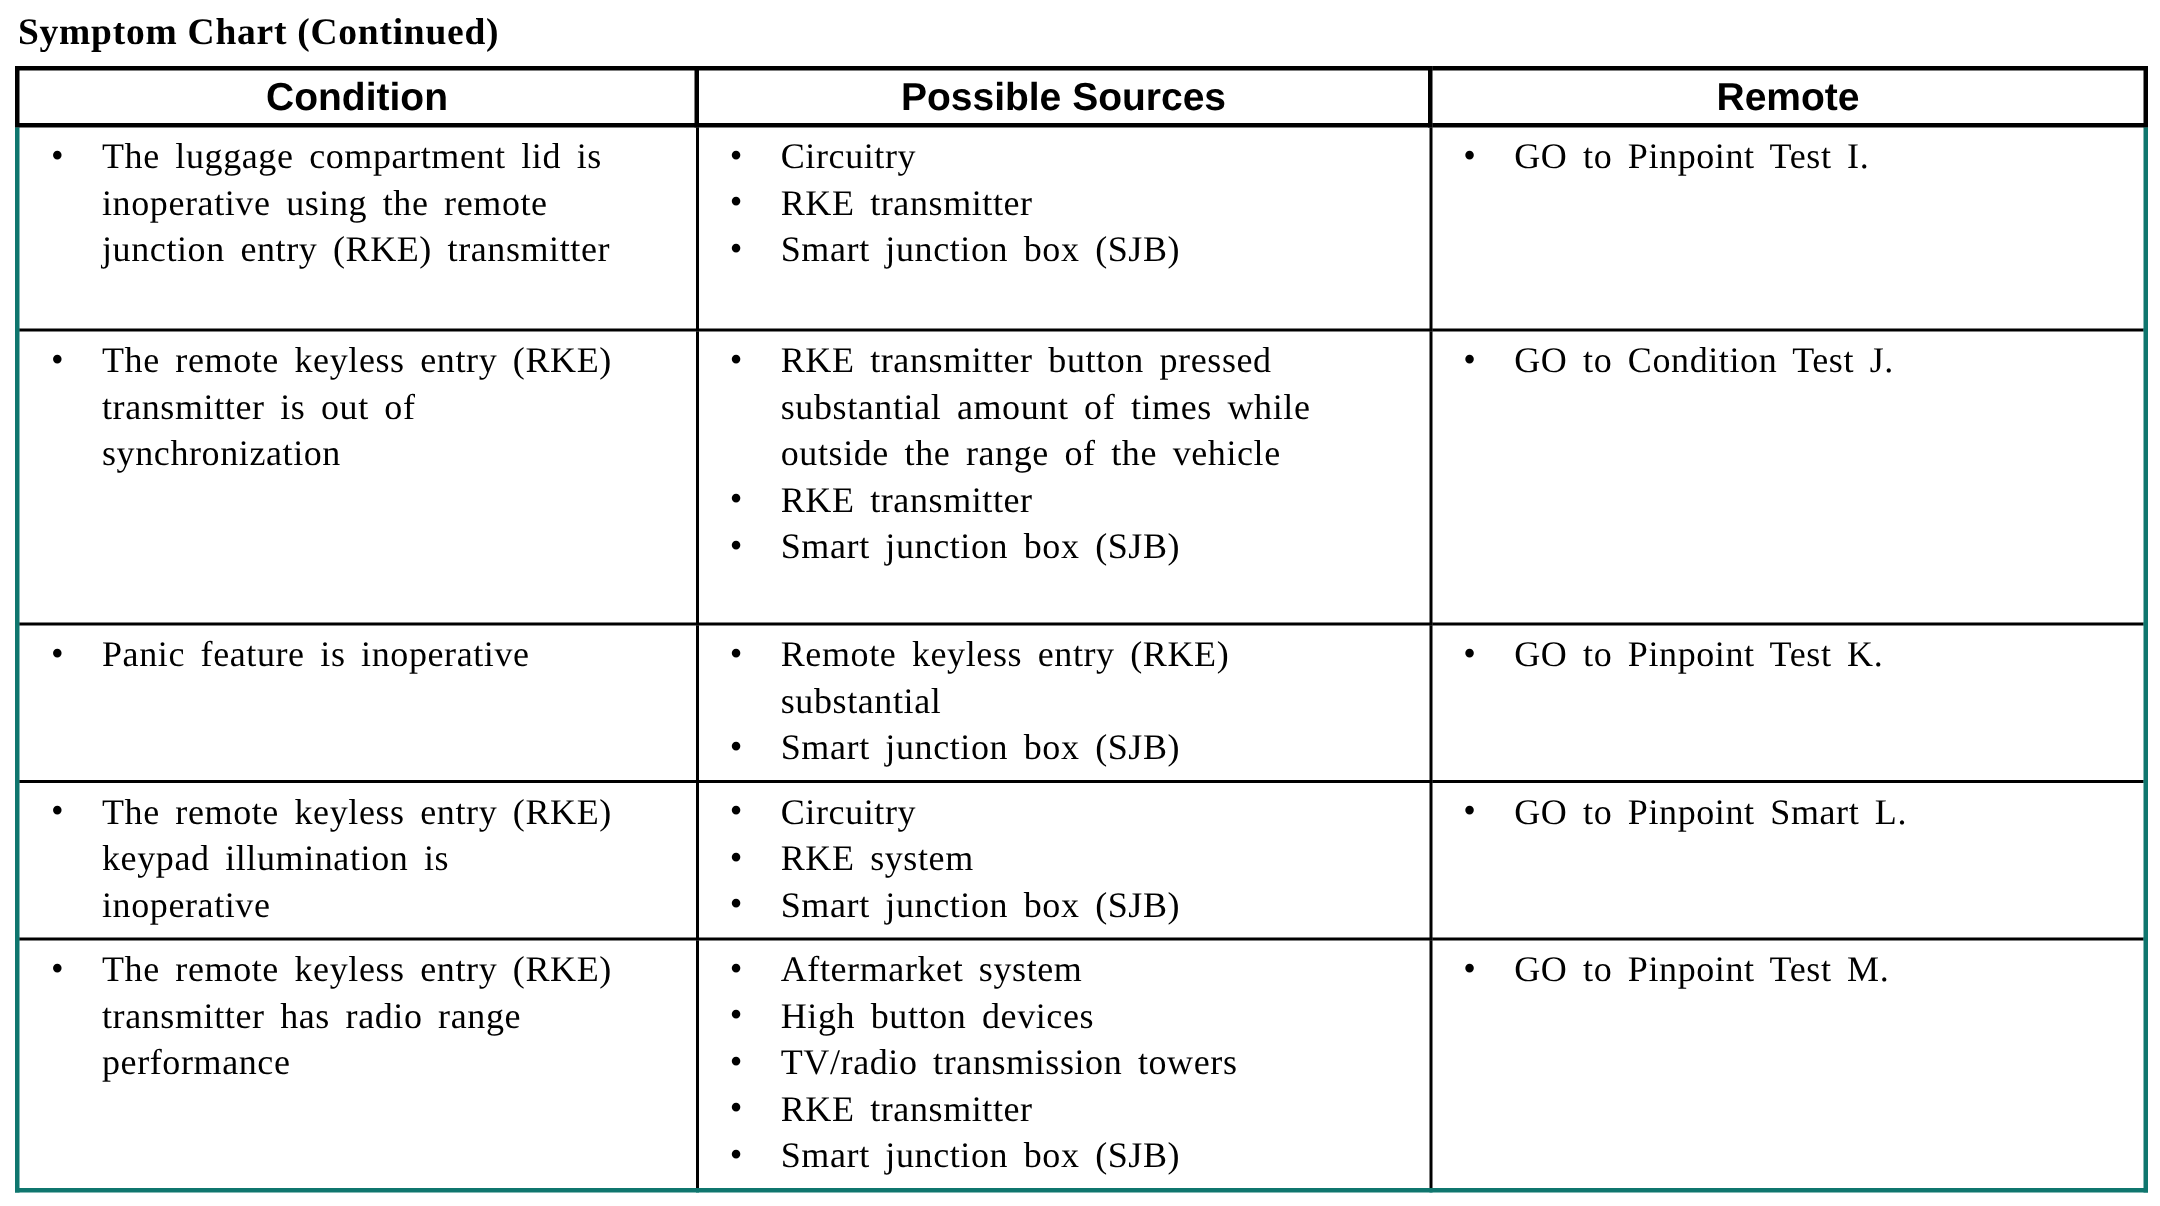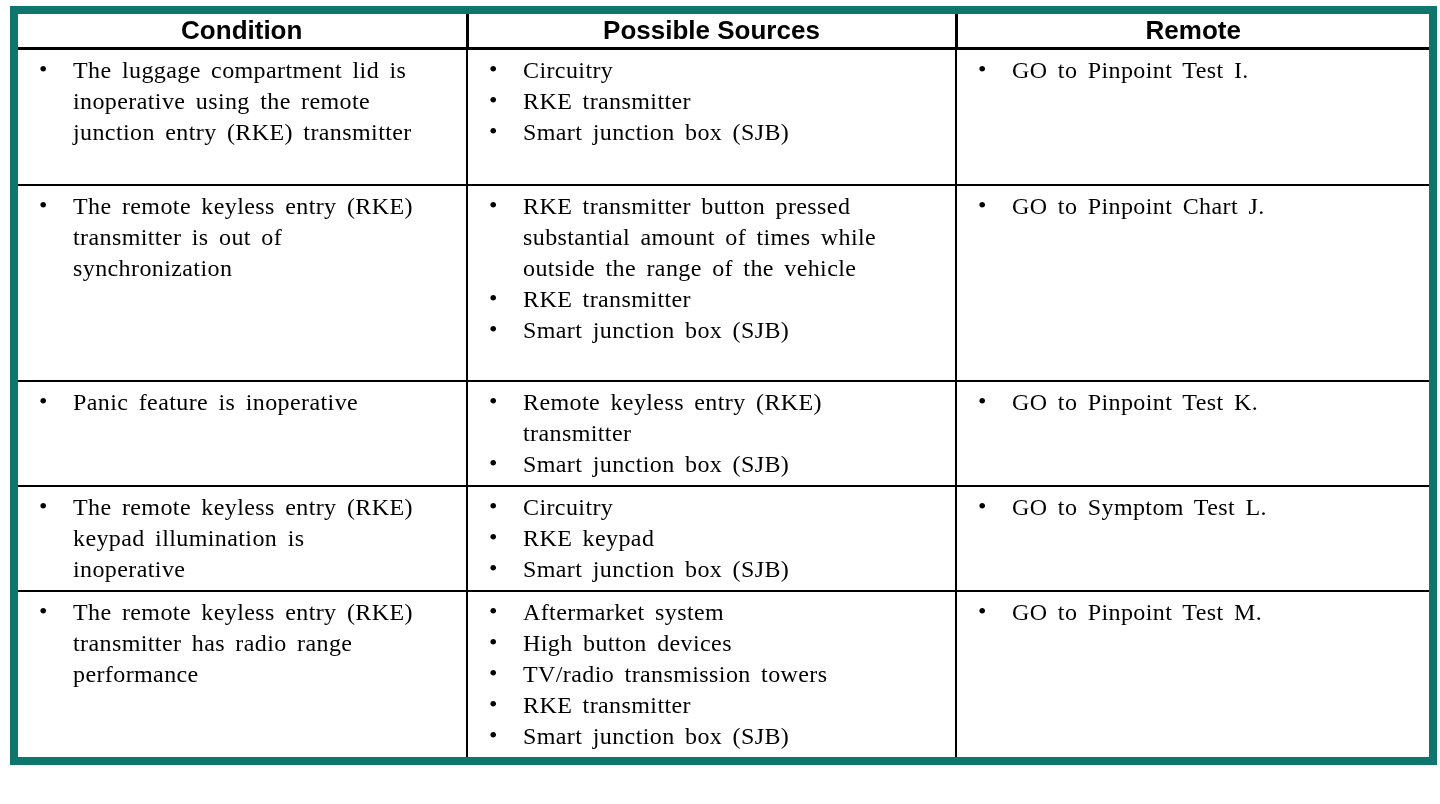--- a/index.html
+++ b/index.html
@@ -15,21 +15,21 @@
     font-family: "Liberation Serif", serif;
     font-weight: bold;
     font-size: 25px;
     letter-spacing: 0.5px;
     margin: 2px 0 8px 2px;
   }
   table.symptom-table {
     width: 1419px;
     table-layout: fixed;
     border-collapse: collapse;
-    border: 8px solid #0f766e;
+    border: 3px solid #0f766e;
   }
   col.c-cond { width: 453px; }
   col.c-src  { width: 489px; }
   col.c-act  { width: 477px; }
   th {
     border: 3px solid #000;
     font-family: "Liberation Sans", sans-serif;
     font-weight: bold;
     font-size: 26px;
     text-align: center;
@@ -60,20 +60,21 @@
   tr.r1 { height: 136px; }
   tr.r2 { height: 196px; }
   tr.r3 { height: 102px; }
   tr.r4 { height: 102px; }
   tr.r5 { height: 166px; }
 </style>
 </head>
 <body>
 
 <div class="page">
+  <div class="doc-title">Symptom Chart (Continued)</div>
 
   <table class="symptom-table">
     <colgroup>
         <col class="c-cond">
         <col class="c-src">
         <col class="c-act">
       </colgroup>
     <thead>
       <tr>
         <th>Condition</th>
@@ -111,60 +112,60 @@
         </td>
         <td>
           <ul class="blist">
             <li><span class="blt">•</span><span>RKE transmitter button pressed substantial amount of times while outside the range of the vehicle</span></li>
             <li><span class="blt">•</span><span>RKE transmitter</span></li>
             <li><span class="blt">•</span><span>Smart junction box (SJB)</span></li>
           </ul>
         </td>
         <td>
           <ul class="blist">
-            <li><span class="blt">•</span><span>GO to Pinpoint Chart J.</span></li>
+            <li><span class="blt">•</span><span>GO to Condition Test J.</span></li>
           </ul>
         </td>
       </tr>
 
       <tr class="r3">
         <td>
           <ul class="blist">
             <li><span class="blt">•</span><span>Panic feature is inoperative</span></li>
           </ul>
         </td>
         <td>
           <ul class="blist">
-            <li><span class="blt">•</span><span>Remote keyless entry (RKE) transmitter</span></li>
+            <li><span class="blt">•</span><span>Remote keyless entry (RKE) substantial</span></li>
             <li><span class="blt">•</span><span>Smart junction box (SJB)</span></li>
           </ul>
         </td>
         <td>
           <ul class="blist">
             <li><span class="blt">•</span><span>GO to Pinpoint Test K.</span></li>
           </ul>
         </td>
       </tr>
 
       <tr class="r4">
         <td>
           <ul class="blist">
             <li><span class="blt">•</span><span>The remote keyless entry (RKE) keypad illumination is inoperative</span></li>
           </ul>
         </td>
         <td>
           <ul class="blist">
             <li><span class="blt">•</span><span>Circuitry</span></li>
-            <li><span class="blt">•</span><span>RKE keypad</span></li>
+            <li><span class="blt">•</span><span>RKE system</span></li>
             <li><span class="blt">•</span><span>Smart junction box (SJB)</span></li>
           </ul>
         </td>
         <td>
           <ul class="blist">
-            <li><span class="blt">•</span><span>GO to Symptom Test L.</span></li>
+            <li><span class="blt">•</span><span>GO to Pinpoint Smart L.</span></li>
           </ul>
         </td>
       </tr>
 
       <tr class="r5">
         <td>
           <ul class="blist">
             <li><span class="blt">•</span><span>The remote keyless entry (RKE) transmitter has radio range performance</span></li>
           </ul>
         </td>

